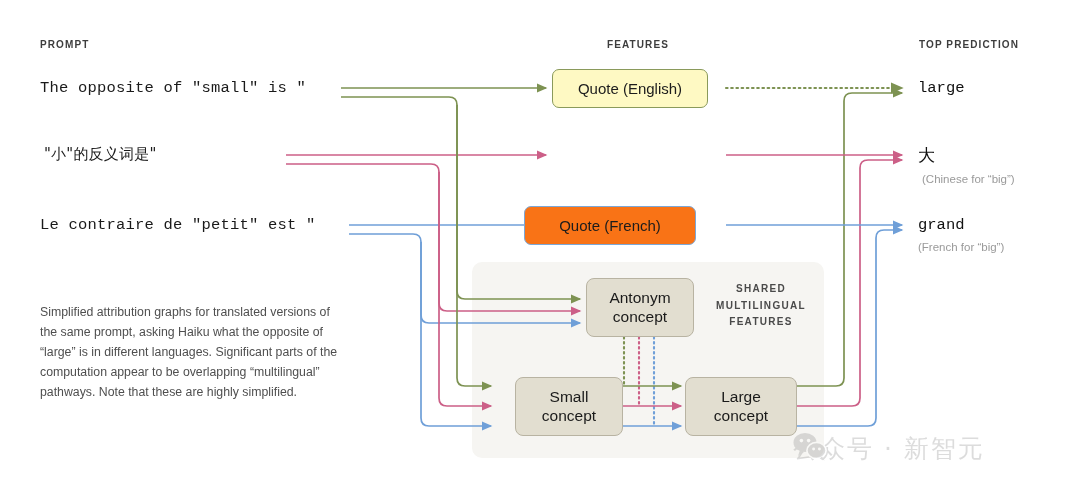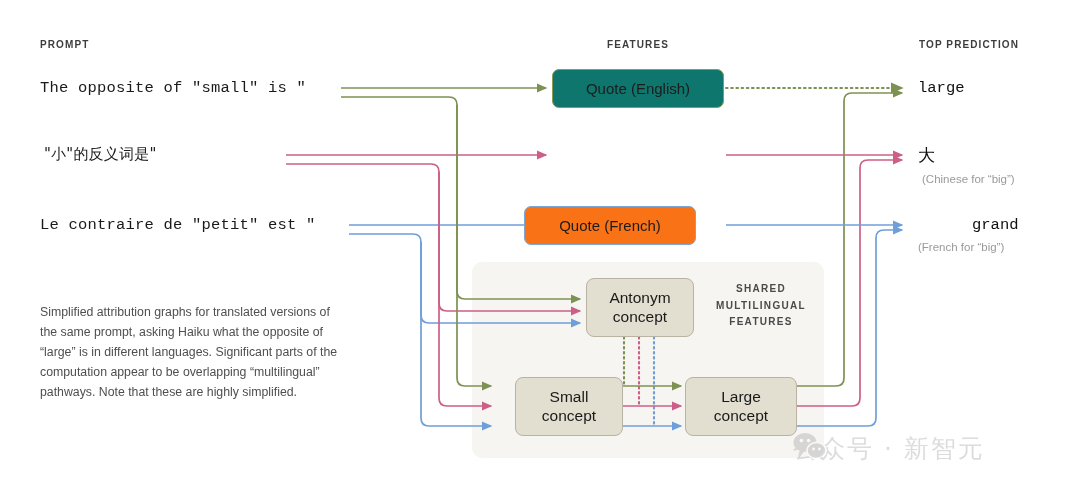--- a/index.html
+++ b/index.html
@@ -94,22 +94,22 @@
   </svg>
 
   <div class="col-head" style="left:40px;top:39px;">PROMPT</div>
   <div class="col-head" style="left:607px;top:39px;">FEATURES</div>
   <div class="col-head" style="left:919px;top:39px;">TOP PREDICTION</div>
 
   <div class="prompt" style="left:40px;top:79px;">The opposite of "small" is "</div>
   <div class="prompt cjk" style="left:44px;top:145px;">"小"的反义词是"</div>
   <div class="prompt" style="left:40px;top:216px;">Le contraire de "petit" est "</div>
 
-  <div class="fbox" style="left:552px;top:69px;width:172px;height:39px;
-              border-color:#8a9a5b;background:#0f766e;">Quote (English)</div>
+  <div class="fbox" style="left:552px;top:69px;width:156px;height:39px;
+              border-color:#8a9a5b;background:#fef9c3;">Quote (English)</div>
   <div class="fbox" style="left:524px;top:206px;width:172px;height:39px;
               border-color:#7ba7d7;background:#f97316;">Quote (French)</div>
 
   <div class="cbox" style="left:586px;top:278px;width:108px;height:59px;">
     <span>
       <span>Antonym</span><br>
       <span>concept</span>
     </span>
   </div>
   <div class="cbox" style="left:495px;top:377px;width:108px;height:59px;margin-left:20px;">
@@ -129,21 +129,21 @@
     <span>SHARED</span><br>
     <span>MULTILINGUAL</span><br>
     <span>FEATURES</span>
   </div>
 
   <div class="pred" style="left:918px;top:79px;">large</div>
 
   <div class="pred cjk" style="left:918px;top:144px;">大</div>
   <div class="pred-sub" style="left:922px;top:173px;">(Chinese for “big”)</div>
 
-  <div class="pred" style="left:972px;top:216px;text-align:center;">grand</div>
+  <div class="pred" style="left:918px;top:216px;text-align:center;">grand</div>
   <div class="pred-sub" style="left:918px;top:241px;">(French for “big”)</div>
 
   <div class="caption" style="left:40px;top:303px;width:305px;">Simplified attribution graphs for translated versions of the same prompt, asking Haiku what the opposite of “large” is in different languages. Significant parts of the computation appear to be overlapping “multilingual” pathways. Note that these are highly simplified.</div>
 
   <div id="wm" style="left:793px;top:432px;">
     <svg width="34" height="28" viewBox="0 0 34 28">
       <ellipse cx="12" cy="10.5" rx="11.5" ry="9.6" fill="#8d8d8d"></ellipse>
       <path d="M7,18 L5,24 L11,20 z" fill="#8d8d8d"></path>
       <circle cx="8.4" cy="8.6" r="1.8" fill="#ffffff"></circle>
       <circle cx="15.6" cy="8.6" r="1.8" fill="#ffffff"></circle>

